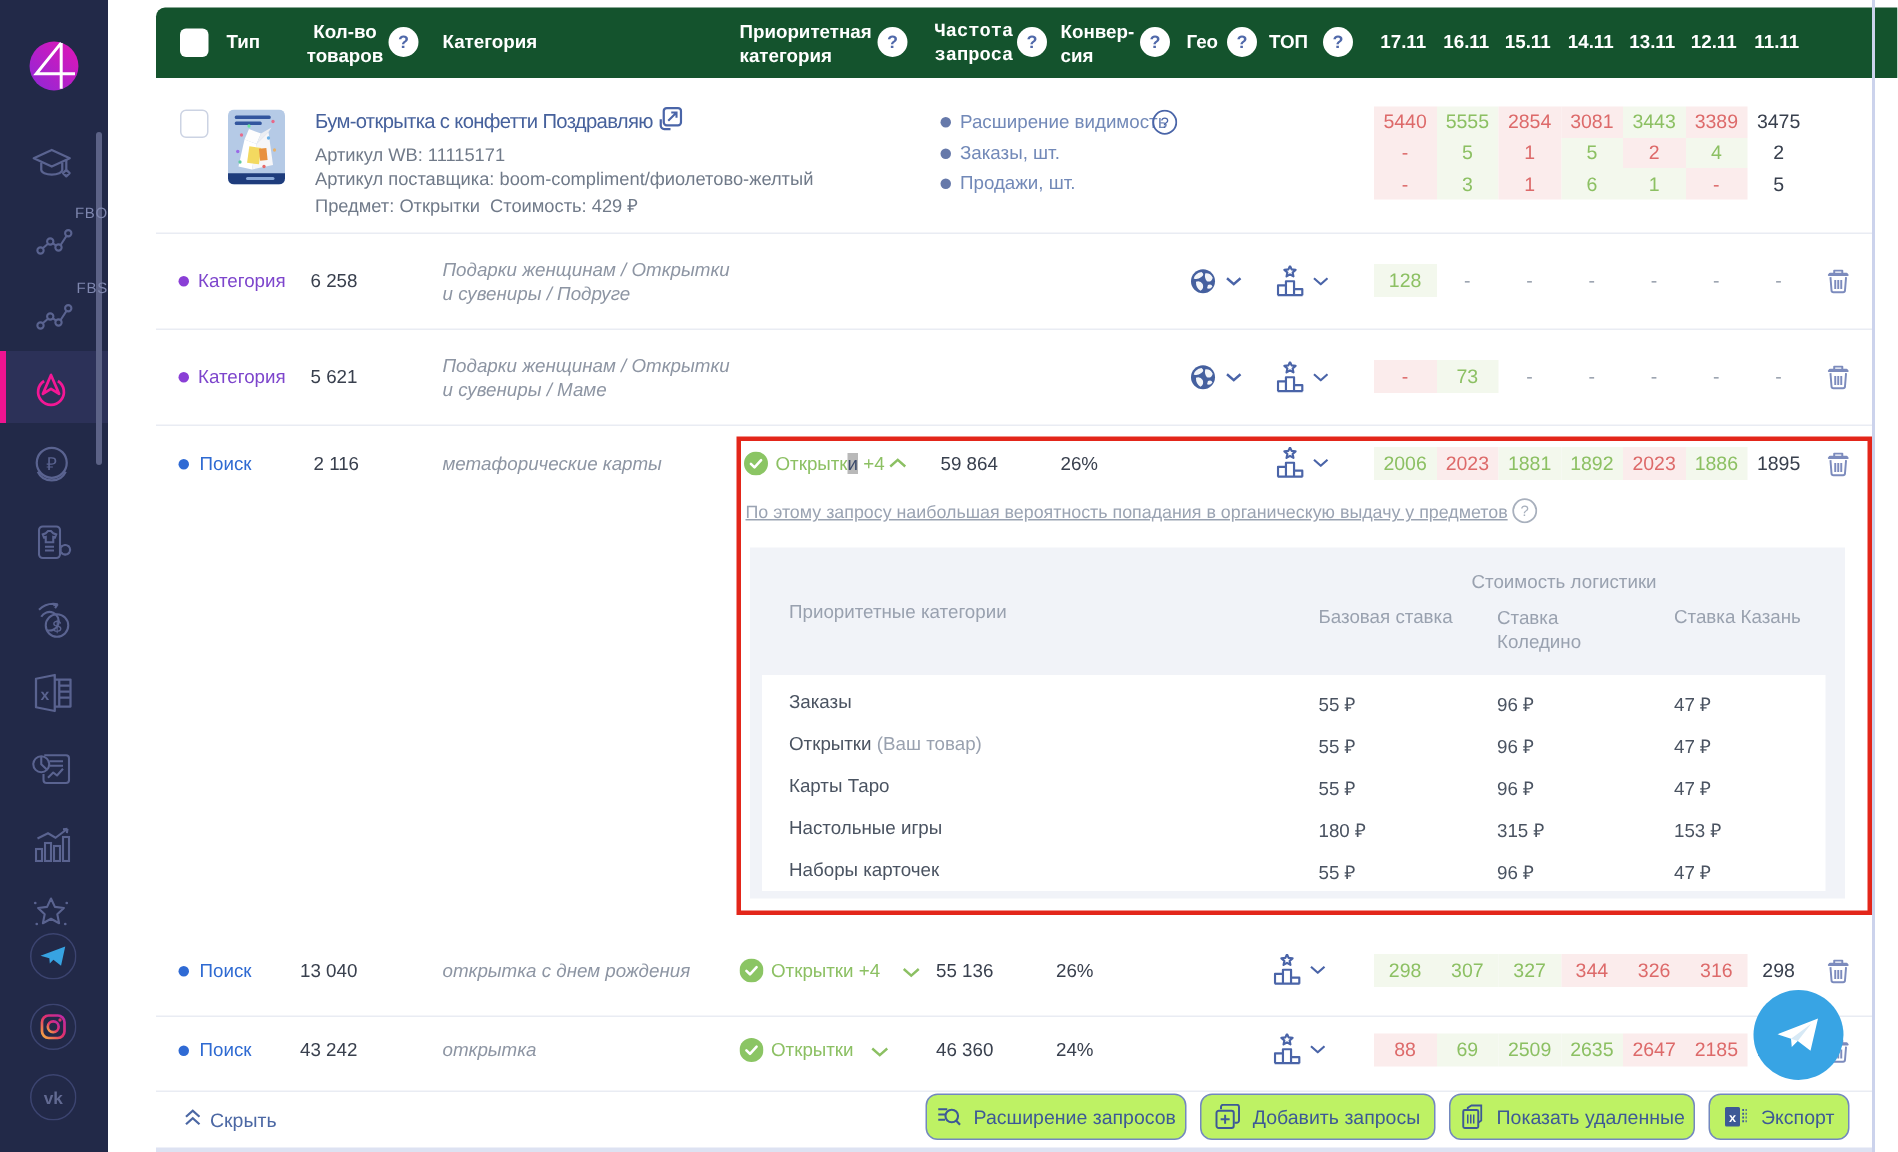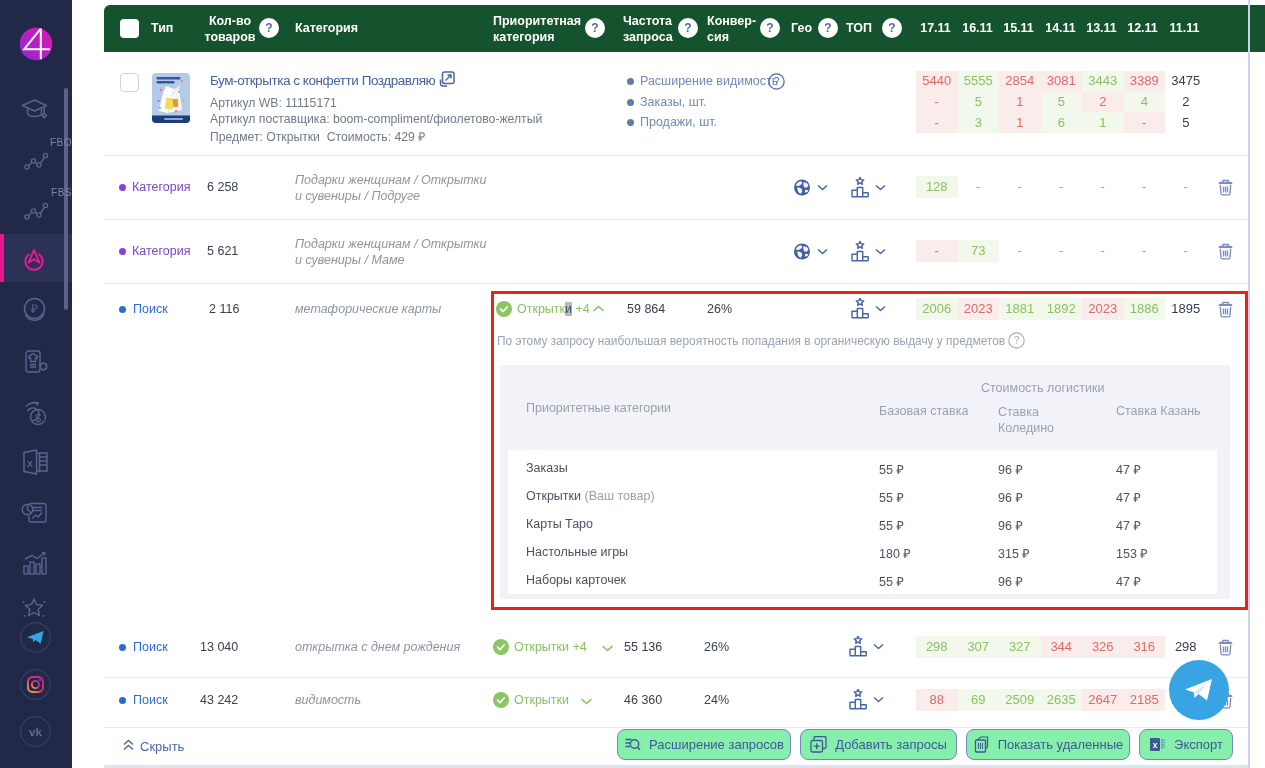--- a/index.html
+++ b/index.html
@@ -37,21 +37,21 @@
 .cell{position:absolute;width:41.5px;text-align:center;font-size:13px;}
 .bgR{background:#fbecec;}
 .bgG{background:#f3f8ed;}
 
 #redbox{position:absolute;left:491px;top:291px;width:757px;height:319px;border:3px solid #e3261a;}
 #gpanel{position:absolute;left:500px;top:365px;width:730px;height:234px;background:#f1f3f8;}
 #wtable{position:absolute;left:508px;top:450px;width:709px;height:144px;background:#fff;}
 .ph{font-size:12.5px;color:#99a1af;position:absolute;white-space:nowrap;}
 .pv{font-size:12.5px;color:#4a5361;position:absolute;white-space:nowrap;}
 
-.btn{position:absolute;top:729px;height:31px;border:1px solid #7388bf;border-radius:8px;background:#86efac;
+.btn{position:absolute;top:729px;height:31px;border:1px solid #7388bf;border-radius:8px;background:#bef264;
  color:#3d5996;font-size:13px;display:flex;align-items:center;justify-content:center;gap:8px;white-space:nowrap;}
 #fab{position:absolute;left:1169px;top:660px;width:60px;height:60px;border-radius:50%;background:#38a4e4;}
 #vscroll{position:absolute;left:1248px;top:0;width:2px;height:768px;background:#ccd3ec;}
 #hscroll{position:absolute;left:104px;top:765px;width:1144px;height:3px;background:#dde2f2;}
 </style>
 </head>
 <body>
 <div id="page">
 <div id="sidebar">
  <div class="active">
@@ -182,21 +182,21 @@
  </svg>
 </div>
 <div id="thead">
  <div class="cb" style="left:16px;top:14px;"></div>
  <div class="hc" style="left:47px;top:16px;">Тип</div>
  <div class="hc" style="left:96px;top:8px;width:60px;text-align:center;line-height:16px;">Кол-во товаров</div>
  <div class="hq" style="left:155px;top:13px;">?</div>
  <div class="hc" style="left:191px;top:16px;">Категория</div>
  <div class="hc" style="left:389px;top:8px;line-height:16px;">Приоритетная<br>категория</div>
  <div class="hq" style="left:481px;top:13px;">?</div>
- <div class="hc" style="left:519px;top:8px;line-height:16px;">Частота<br>запроса</div>
+ <div class="hc" style="left:519px;top:8px;line-height:16px;font-family:Liberation Mono, monospace;">Частота<br>запроса</div>
  <div class="hq" style="left:574px;top:13px;">?</div>
  <div class="hc" style="left:603px;top:8px;line-height:16px;">Конвер-<br>сия</div>
  <div class="hq" style="left:656px;top:13px;">?</div>
  <div class="hc" style="left:687px;top:16px;">Гео</div>
  <div class="hq" style="left:714px;top:13px;">?</div>
  <div class="hc" style="left:742px;top:16px;">ТОП</div>
  <div class="hq" style="left:778px;top:13px;">?</div>
  <div class="hc" style="left:810px;top:16px;width:43px;text-align:center;">17.11</div>
  <div class="hc" style="left:852px;top:16px;width:43px;text-align:center;">16.11</div>
  <div class="hc" style="left:893px;top:16px;width:43px;text-align:center;">15.11</div>
@@ -320,21 +320,21 @@
 </svg>
 <div class="t dark" style="left:627px;top:302px;">59 864</div>
 <div class="t dark" style="left:707px;top:302px;">26%</div>
 <div class="cell bgG green" style="left:916px;top:298px;height:22px;line-height:22px;">2006</div>
 <div class="cell bgR red" style="left:957.5px;top:298px;height:22px;line-height:22px;">2023</div>
 <div class="cell bgG green" style="left:999px;top:298px;height:22px;line-height:22px;">1881</div>
 <div class="cell bgG green" style="left:1040.5px;top:298px;height:22px;line-height:22px;">1892</div>
 <div class="cell bgR red" style="left:1082px;top:298px;height:22px;line-height:22px;">2023</div>
 <div class="cell bgG green" style="left:1123.5px;top:298px;height:22px;line-height:22px;">1886</div>
 <div class="cell dark" style="left:1165px;top:298px;height:22px;line-height:22px;">1895</div>
-<div class="t" style="left:497px;top:334px;color:#9aa3b2;font-size:11.9px;">По этому запросу наибольшая вероятность попадания в органическую выдачу у предметов</div>
+<div class="t" style="left:497px;top:334px;color:#9aa3b2;font-size:11.9px;text-decoration:underline;">По этому запросу наибольшая вероятность попадания в органическую выдачу у предметов</div>
 <svg class="abs" style="left:1008px;top:332px;" width="17" height="17" viewBox="0 0 17 17">
  <circle cx="8.5" cy="8.5" r="7.7" fill="none" stroke="#a8b0bd" stroke-width="1.2"></circle>
  <text x="8.5" y="12" font-size="10" fill="#a8b0bd" text-anchor="middle" font-family="Liberation Sans">?</text>
 </svg>
 <div id="gpanel"></div>
 <div id="wtable"></div>
 <div class="ph" style="left:981px;top:381px;">Стоимость логистики</div>
 <div class="ph" style="left:526px;top:401px;">Приоритетные категории</div>
 <div class="ph" style="left:879px;top:404px;">Базовая ставка</div>
 <div class="ph" style="left:998px;top:404px;line-height:16px;white-space:normal;width:90px;">Ставка Коледино</div>
@@ -379,21 +379,21 @@
 <div class="cell bgG green" style="left:999px;top:636px;height:22px;line-height:22px;">327</div>
 <div class="cell bgR red" style="left:1040.5px;top:636px;height:22px;line-height:22px;">344</div>
 <div class="cell bgR red" style="left:1082px;top:636px;height:22px;line-height:22px;">326</div>
 <div class="cell bgR red" style="left:1123.5px;top:636px;height:22px;line-height:22px;">316</div>
 <div class="cell dark" style="left:1165px;top:636px;height:22px;line-height:22px;">298</div>
 <div class="sep" style="top:677px;"></div>
 
 <div class="bullet" style="left:119px;top:696.5px;background:#2f6ad4;"></div>
 <div class="t blue" style="left:133px;top:693px;">Поиск</div>
 <div class="t dark" style="left:200px;top:693px;">43 242</div>
-<div class="t gray" style="left:295px;top:693px;">видимость</div>
+<div class="t gray" style="left:295px;top:693px;">открытка</div>
 <svg class="abs" style="left:493px;top:692px;" width="16" height="16" viewBox="0 0 16 16">
  <circle cx="8" cy="8" r="8" fill="#8bc564"></circle>
  <path d="M4.6 8.2 L7 10.6 L11.4 5.8" fill="none" stroke="#fff" stroke-width="1.7" stroke-linecap="round" stroke-linejoin="round"></path>
 </svg>
 <div class="t green" style="left:514px;top:693px;">Открытки</div>
 <svg class="abs" style="left:580px;top:697px;" width="13" height="9" viewBox="0 0 13 9">
  <path d="M1.5 2 L6.5 6.5 L11.5 2" fill="none" stroke="#8cc063" stroke-width="1.6"></path>
 </svg>
 <div class="t dark" style="left:624px;top:693px;">46 360</div>
 <div class="t dark" style="left:704px;top:693px;">24%</div>

